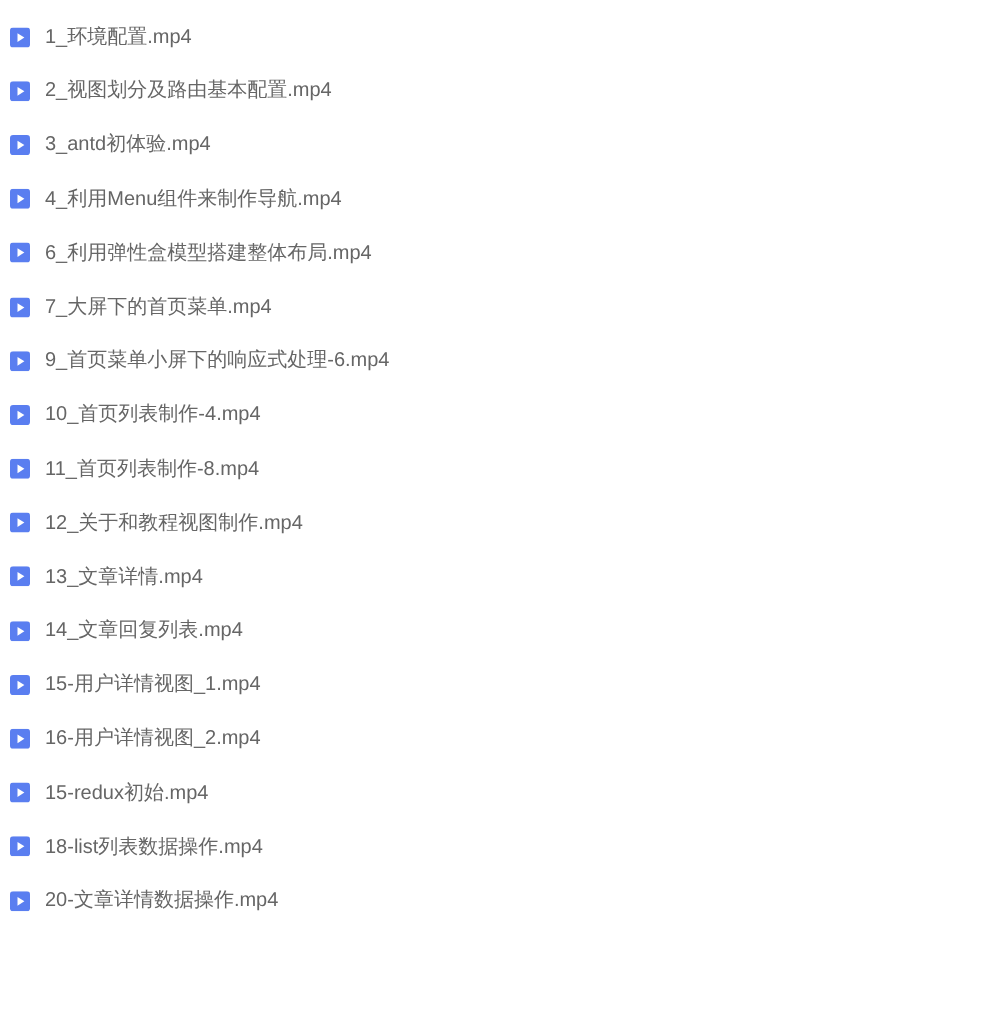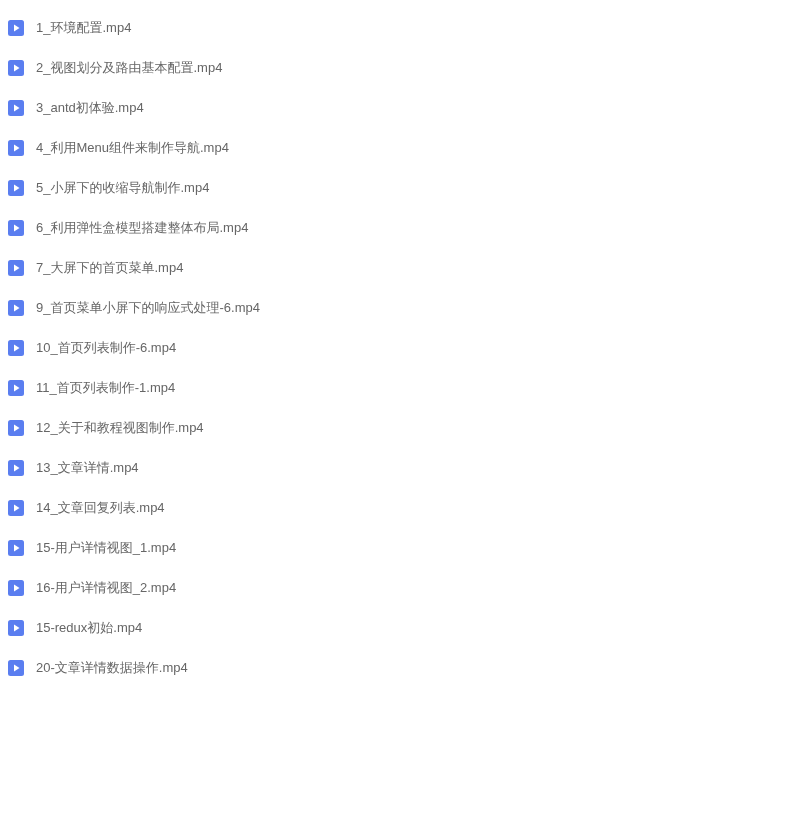--- a/index.html
+++ b/index.html
@@ -33,21 +33,21 @@
       display: flex;
       align-items: center;
       justify-content: center;
     }
     .video-icon svg {
       width: 16px;
       height: 16px;
     }
     .file-name {
       color: #666;
-      font-size: 13px;
+      font-size: 16px;
       line-height: 1.2;
     }
   </style>
 </head>
 <body>
 
 <div class="file-list">
 
 <div class="file-item">
       <span class="video-icon">
@@ -85,29 +85,20 @@
       </span>
       <span class="file-name">4_利用Menu组件来制作导航.mp4</span>
     </div>
     <div class="file-item">
       <span class="video-icon">
         <svg viewBox="0 0 16 16" xmlns="http://www.w3.org/2000/svg">
   <rect x="0" y="0" width="16" height="16" rx="2.5" fill="#5a7ef0"></rect>
   <path d="M 6 4.5 L 11.5 8 L 6 11.5 Z" fill="#ffffff"></path>
 </svg>
       </span>
-      <span class="file-name">5_小屏下的收缩导航制作.mp4</span>
-    </div>
-    <div class="file-item">
-      <span class="video-icon">
-        <svg viewBox="0 0 16 16" xmlns="http://www.w3.org/2000/svg">
-  <rect x="0" y="0" width="16" height="16" rx="2.5" fill="#5a7ef0"></rect>
-  <path d="M 6 4.5 L 11.5 8 L 6 11.5 Z" fill="#ffffff"></path>
-</svg>
-      </span>
       <span class="file-name">6_利用弹性盒模型搭建整体布局.mp4</span>
     </div>
     <div class="file-item">
       <span class="video-icon">
         <svg viewBox="0 0 16 16" xmlns="http://www.w3.org/2000/svg">
   <rect x="0" y="0" width="16" height="16" rx="2.5" fill="#5a7ef0"></rect>
   <path d="M 6 4.5 L 11.5 8 L 6 11.5 Z" fill="#ffffff"></path>
 </svg>
       </span>
       <span class="file-name">7_大屏下的首页菜单.mp4</span>
@@ -121,30 +112,30 @@
       </span>
       <span class="file-name">9_首页菜单小屏下的响应式处理-6.mp4</span>
     </div>
     <div class="file-item">
       <span class="video-icon">
         <svg viewBox="0 0 16 16" xmlns="http://www.w3.org/2000/svg">
   <rect x="0" y="0" width="16" height="16" rx="2.5" fill="#5a7ef0"></rect>
   <path d="M 6 4.5 L 11.5 8 L 6 11.5 Z" fill="#ffffff"></path>
 </svg>
       </span>
-      <span class="file-name">10_首页列表制作-6.mp4</span>
-    </div>
-    <div class="file-item">
-      <span class="video-icon">
-        <svg viewBox="0 0 16 16" xmlns="http://www.w3.org/2000/svg">
-  <rect x="0" y="0" width="16" height="16" rx="2.5" fill="#5a7ef0"></rect>
-  <path d="M 6 4.5 L 11.5 8 L 6 11.5 Z" fill="#ffffff"></path>
-</svg>
-      </span>
-      <span class="file-name">11_首页列表制作-1.mp4</span>
+      <span class="file-name">10_首页列表制作-4.mp4</span>
+    </div>
+    <div class="file-item">
+      <span class="video-icon">
+        <svg viewBox="0 0 16 16" xmlns="http://www.w3.org/2000/svg">
+  <rect x="0" y="0" width="16" height="16" rx="2.5" fill="#5a7ef0"></rect>
+  <path d="M 6 4.5 L 11.5 8 L 6 11.5 Z" fill="#ffffff"></path>
+</svg>
+      </span>
+      <span class="file-name">11_首页列表制作-8.mp4</span>
     </div>
     <div class="file-item">
       <span class="video-icon">
         <svg viewBox="0 0 16 16" xmlns="http://www.w3.org/2000/svg">
   <rect x="0" y="0" width="16" height="16" rx="2.5" fill="#5a7ef0"></rect>
   <path d="M 6 4.5 L 11.5 8 L 6 11.5 Z" fill="#ffffff"></path>
 </svg>
       </span>
       <span class="file-name">12_关于和教程视图制作.mp4</span>
     </div>
@@ -185,20 +176,29 @@
       <span class="file-name">16-用户详情视图_2.mp4</span>
     </div>
     <div class="file-item">
       <span class="video-icon">
         <svg viewBox="0 0 16 16" xmlns="http://www.w3.org/2000/svg">
   <rect x="0" y="0" width="16" height="16" rx="2.5" fill="#5a7ef0"></rect>
   <path d="M 6 4.5 L 11.5 8 L 6 11.5 Z" fill="#ffffff"></path>
 </svg>
       </span>
       <span class="file-name">15-redux初始.mp4</span>
+    </div>
+    <div class="file-item">
+      <span class="video-icon">
+        <svg viewBox="0 0 16 16" xmlns="http://www.w3.org/2000/svg">
+  <rect x="0" y="0" width="16" height="16" rx="2.5" fill="#5a7ef0"></rect>
+  <path d="M 6 4.5 L 11.5 8 L 6 11.5 Z" fill="#ffffff"></path>
+</svg>
+      </span>
+      <span class="file-name">18-list列表数据操作.mp4</span>
     </div>
     <div class="file-item">
       <span class="video-icon">
         <svg viewBox="0 0 16 16" xmlns="http://www.w3.org/2000/svg">
   <rect x="0" y="0" width="16" height="16" rx="2.5" fill="#5a7ef0"></rect>
   <path d="M 6 4.5 L 11.5 8 L 6 11.5 Z" fill="#ffffff"></path>
 </svg>
       </span>
       <span class="file-name">20-文章详情数据操作.mp4</span>
     </div>

